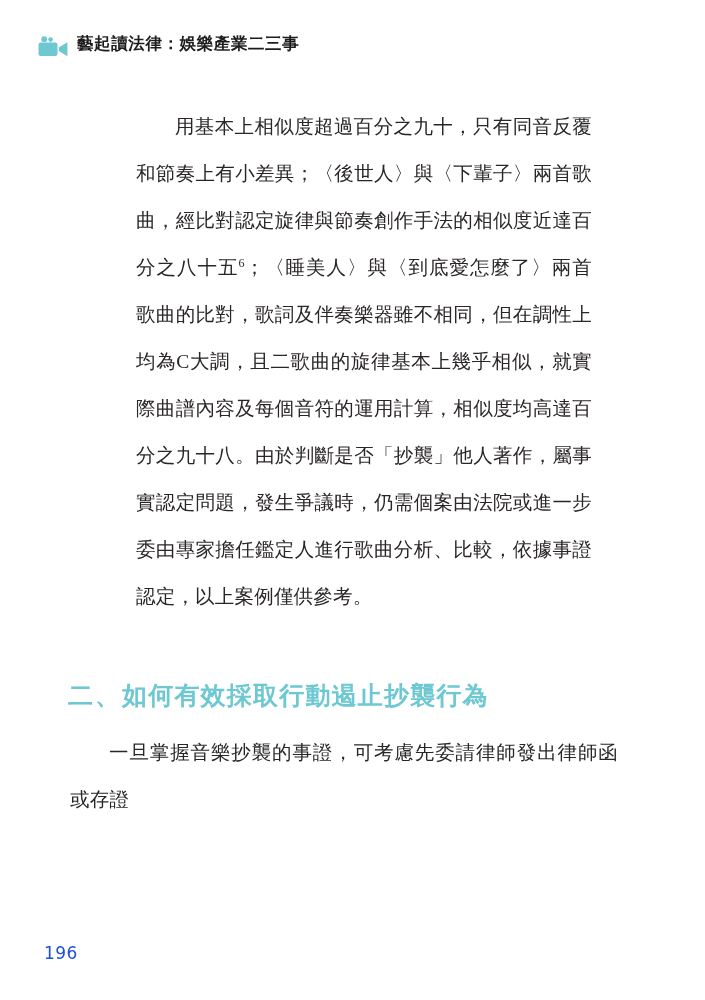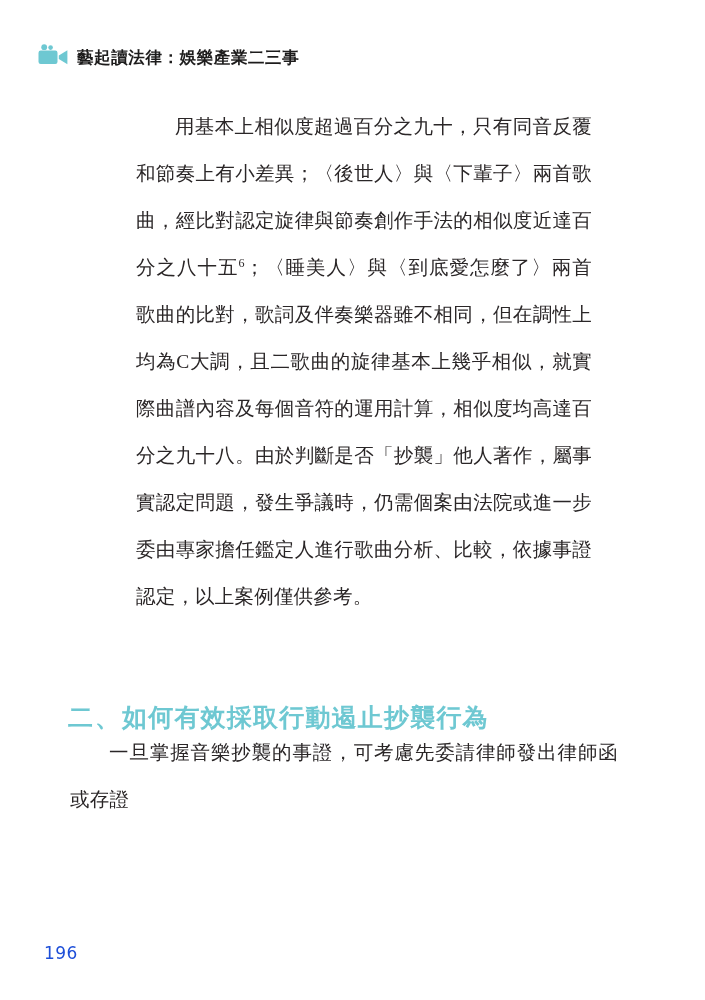--- a/index.html
+++ b/index.html
@@ -24,21 +24,21 @@
     width: 705px;
     height: 1000px;
   }
 
   
   .running-header {
     position: absolute;
     left: 38px;
     top: 36px;
     display: flex;
-    align-items: flex-end;
+    align-items: flex-start;
     gap: 9px;
     height: 30px;
   }
   .cam-icon {
     display: block;
     width: 30px;
     height: 22px;
     flex: 0 0 auto;
   }
   .running-header-title {
@@ -84,21 +84,21 @@
     font-size: 0.62em;
     vertical-align: super;
     line-height: 0;
     font-family: "Liberation Serif", serif;
   }
 
   
   .section-heading {
     position: absolute;
     left: 68px;
-    top: 682px;
+    top: 660px;
     font-family: "DejaVu Sans", "Liberation Sans", sans-serif;
     font-weight: 700;
     font-size: 25px;
     letter-spacing: 1.2px;
     color: #6ec8d2;
     white-space: nowrap;
     line-height: 1.2;
   }
   .section-heading .num {
     letter-spacing: 2px;

